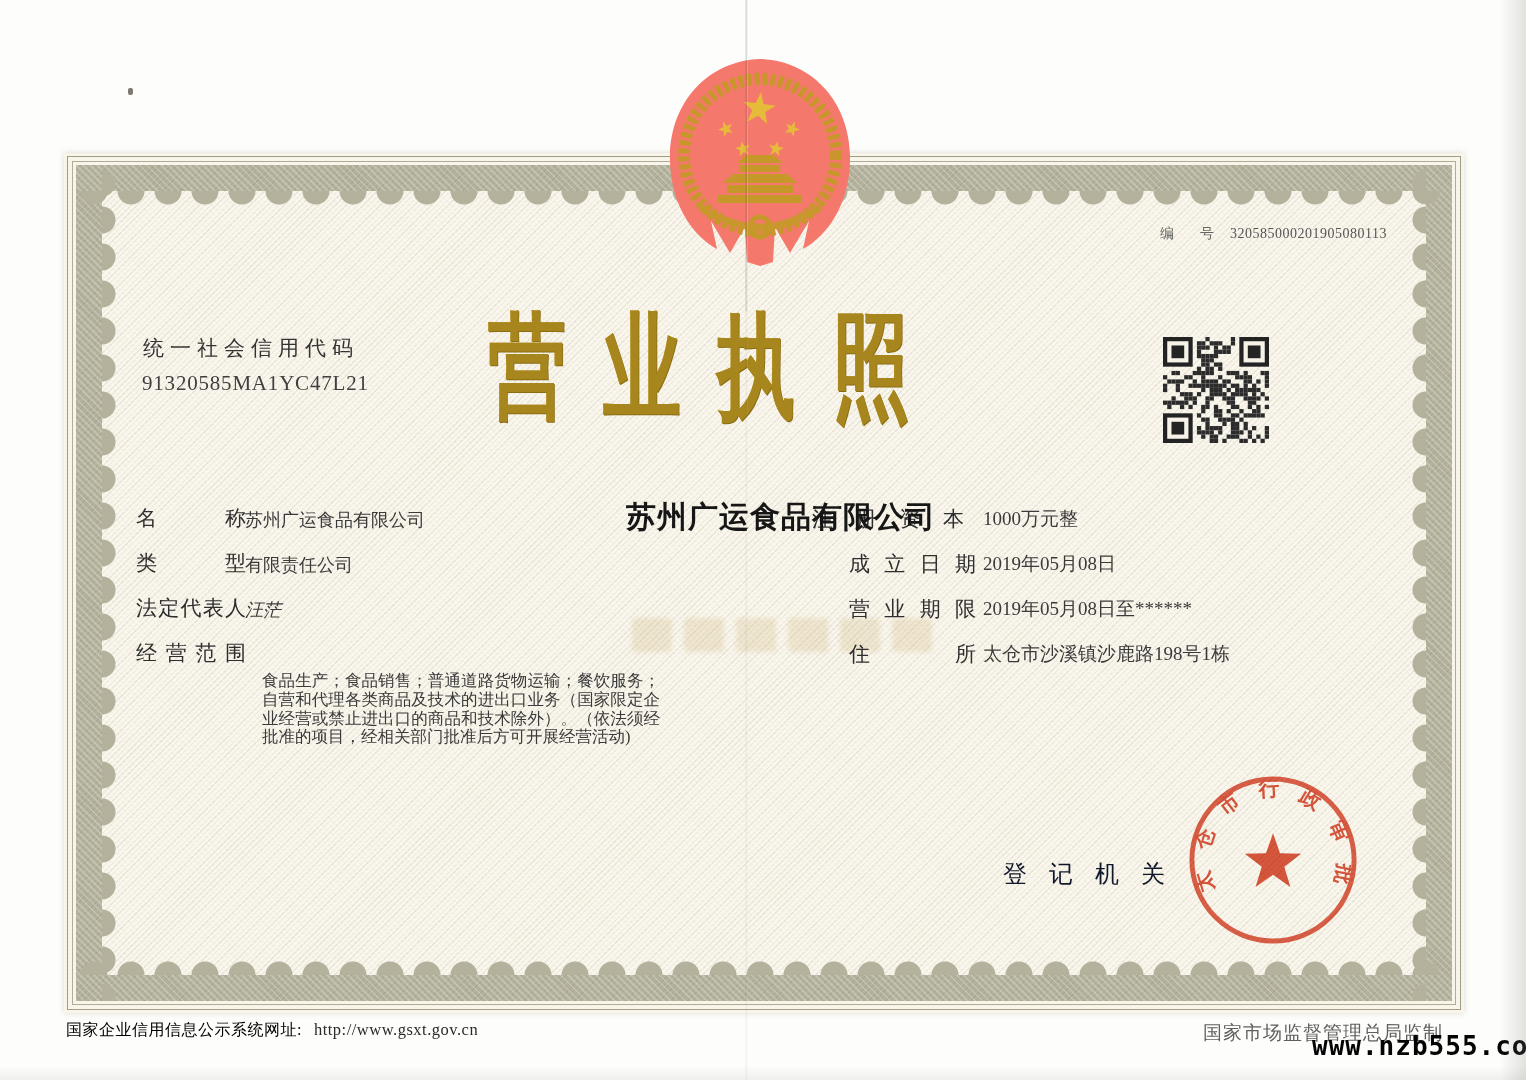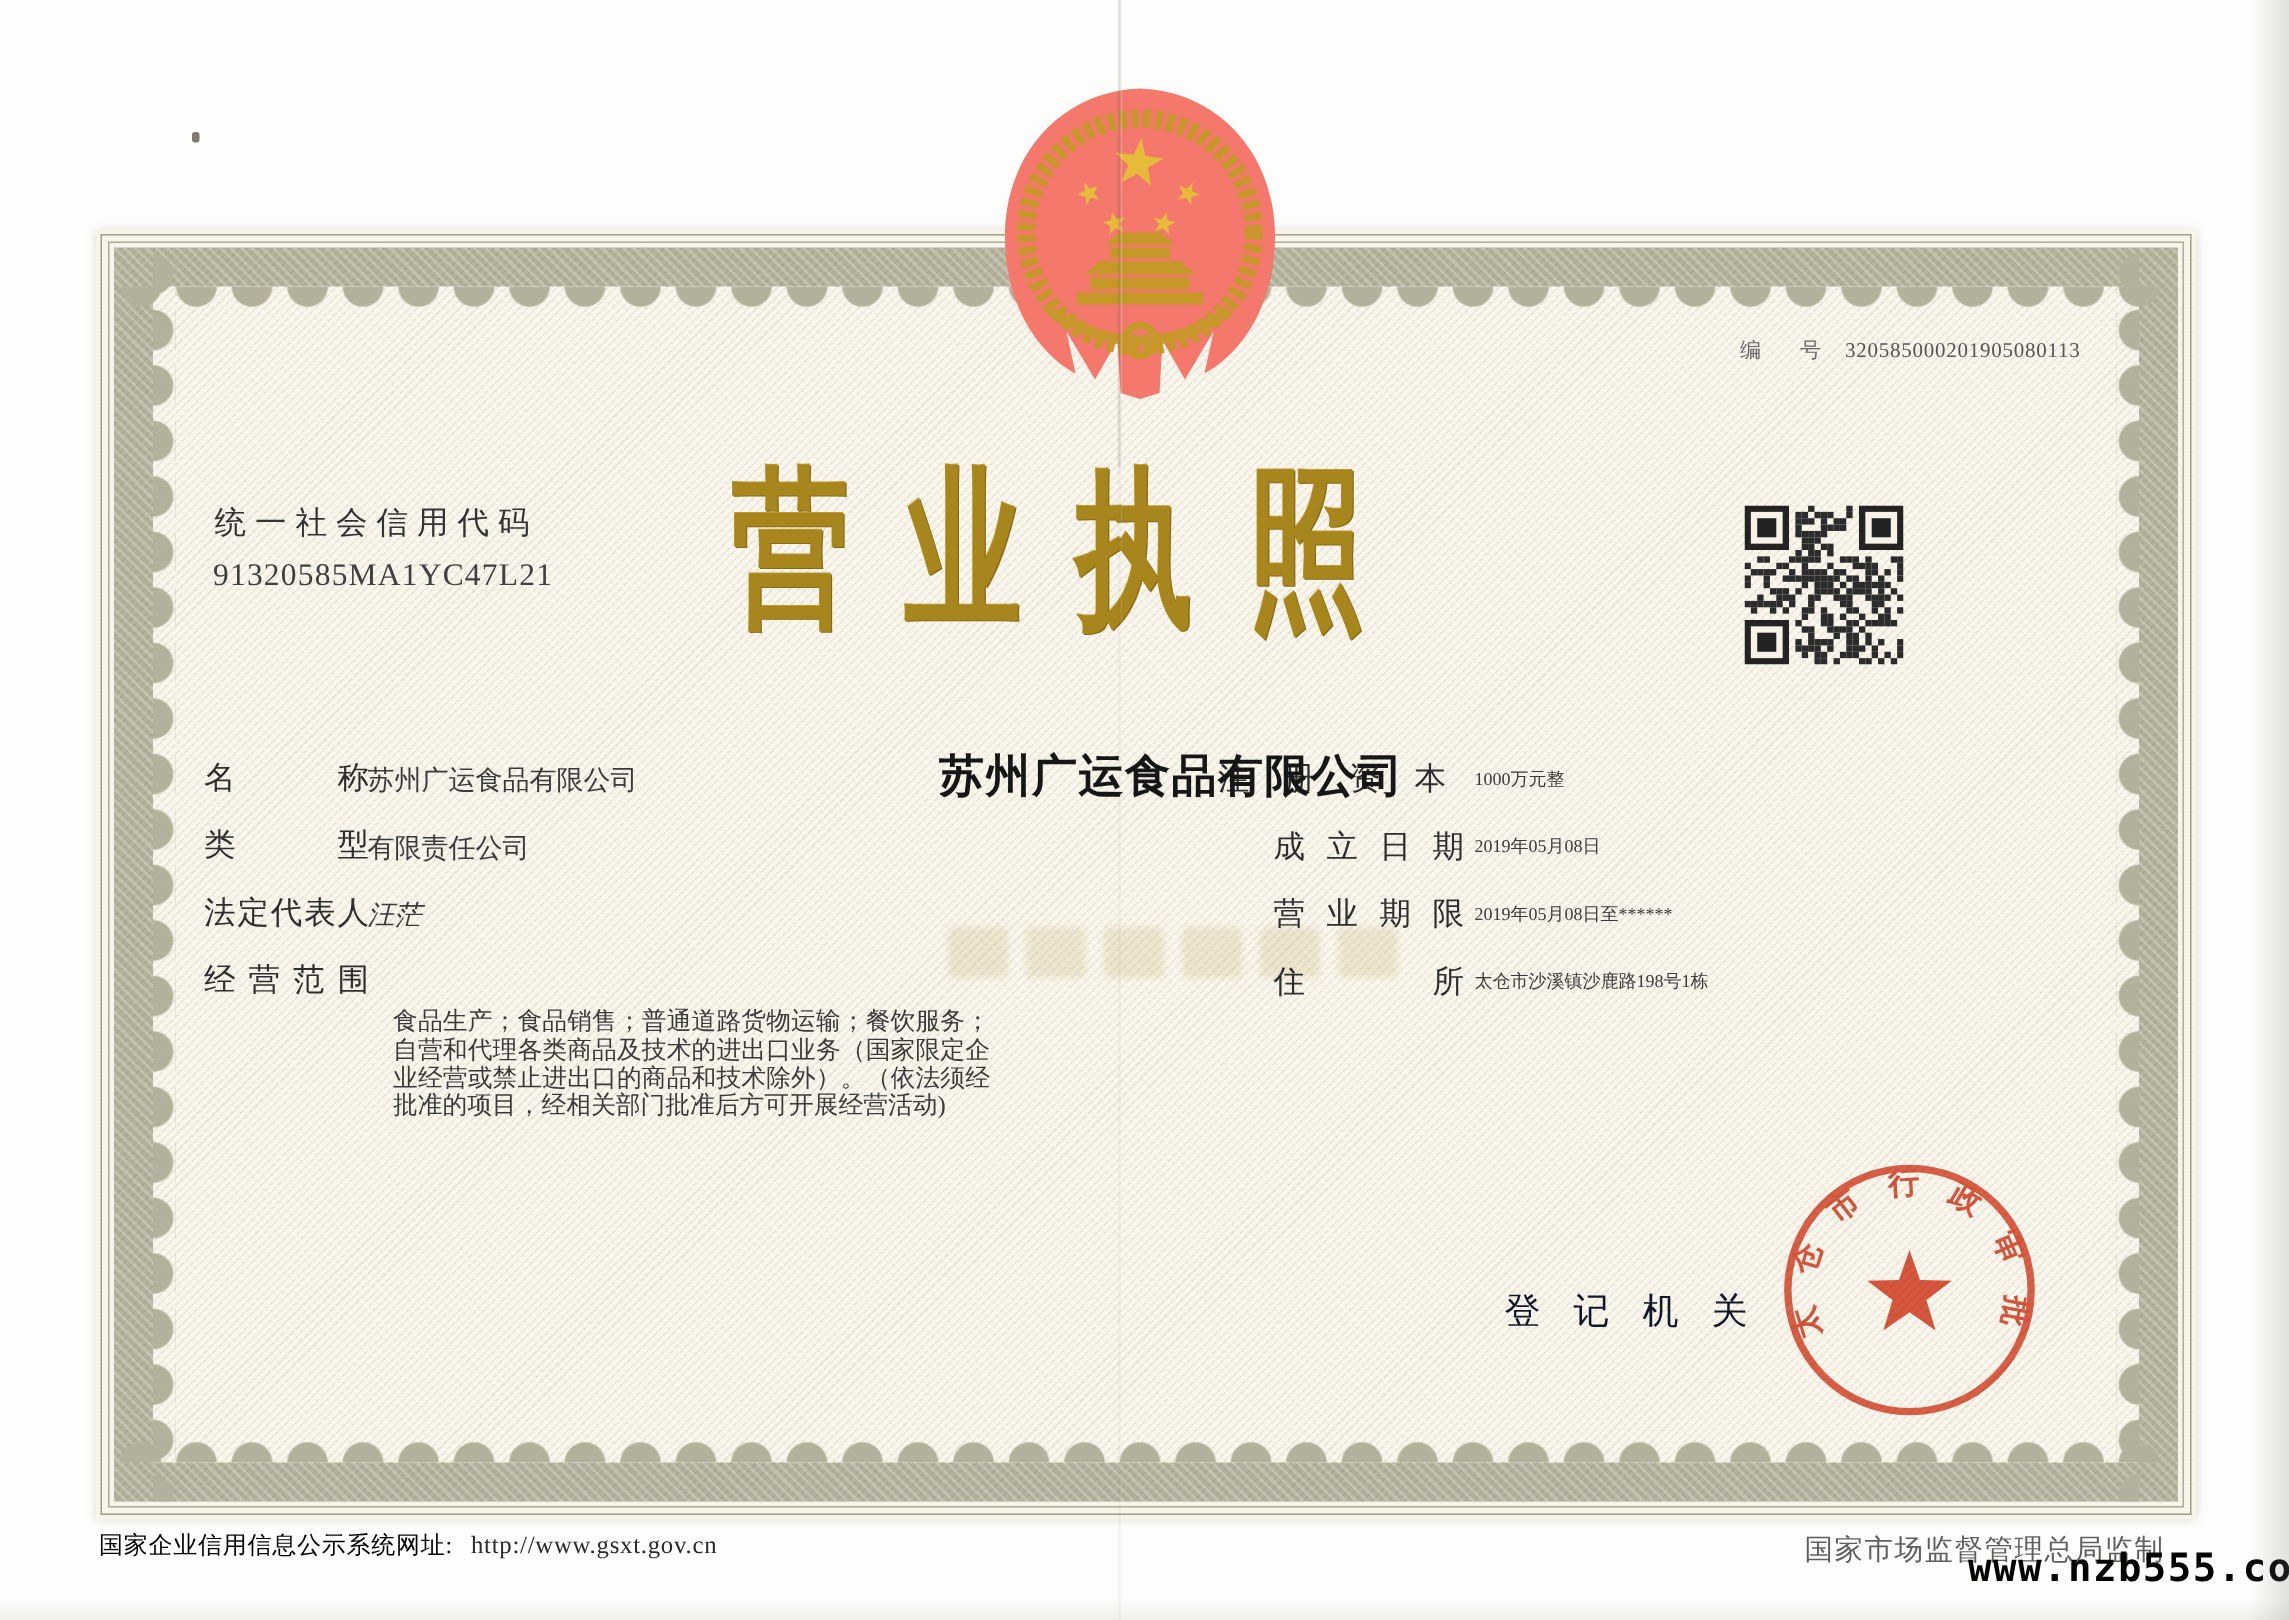--- a/index.html
+++ b/index.html
@@ -50,21 +50,21 @@
 
   .qr{position:absolute;left:1163px;top:337px;width:106px;height:106px;z-index:4;}
   .qr-caption{position:absolute;left:1284px;top:338px;width:148px;font-size:13.2px;line-height:19.6px;
     color:#4d4d4d;text-align:justify;z-index:4;}
 
   
   .frow{position:absolute;z-index:4;}
   .flabel{position:absolute;display:inline-block;font-size:21px;color:#2e2e2e;
     text-align:justify;text-align-last:justify;line-height:30px;}
   .fvalue{position:absolute;font-size:18px;color:#3a3a3a;line-height:30px;white-space:nowrap;}
-  .rvalue{font-size:12px;}
+  .rvalue{font-size:19px;}
   .scope{white-space:normal;width:398px;font-size:16.5px;line-height:18.8px;text-align:justify;}
 
   .overlay-company{position:absolute;left:626px;top:497px;font-size:30px;font-weight:700;
     font-family:"Liberation Sans","DejaVu Sans",sans-serif;color:#161616;letter-spacing:1px;z-index:6;}
 
   .faint-stamp{position:absolute;left:632px;top:618px;display:flex;gap:12px;z-index:3;filter:blur(2px);opacity:.55;}
   .faint-stamp i{display:block;width:40px;height:34px;background:rgba(190,155,75,.32);border-radius:4px;}
 
   .reg-label{position:absolute;left:1003px;top:858px;width:162px;font-size:24px;color:#0f172a;
     text-align:justify;text-align-last:justify;z-index:4;}

